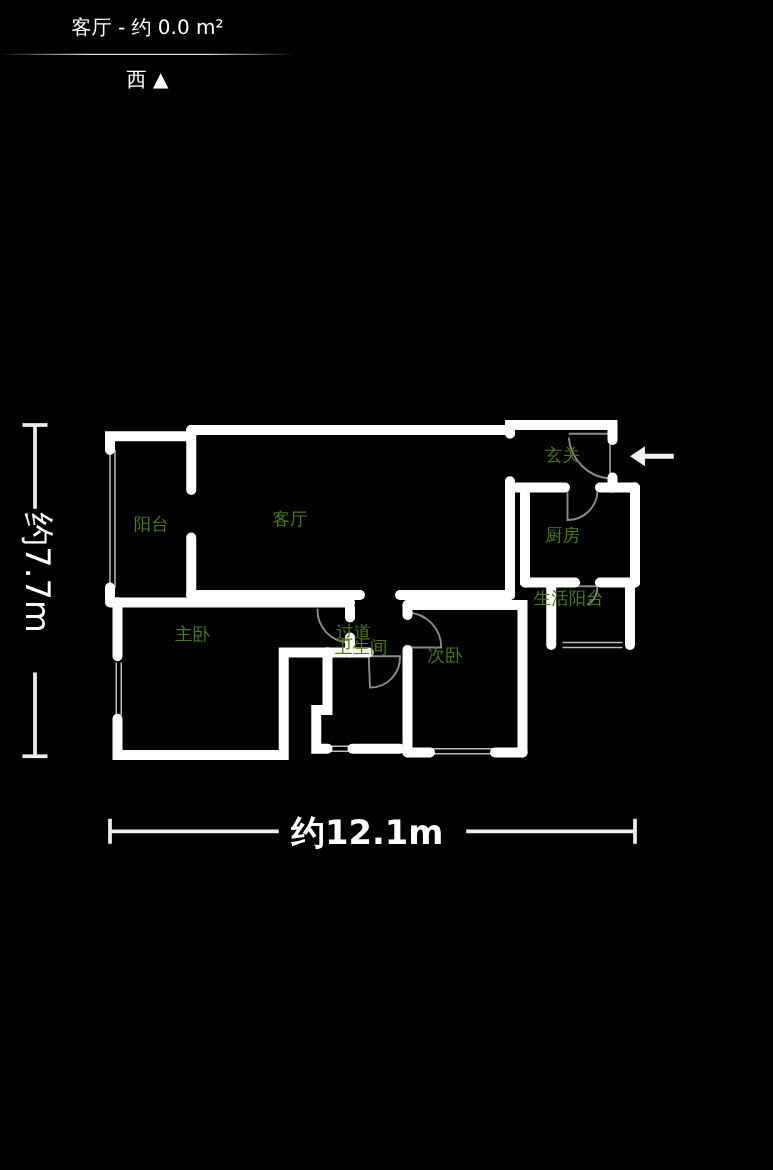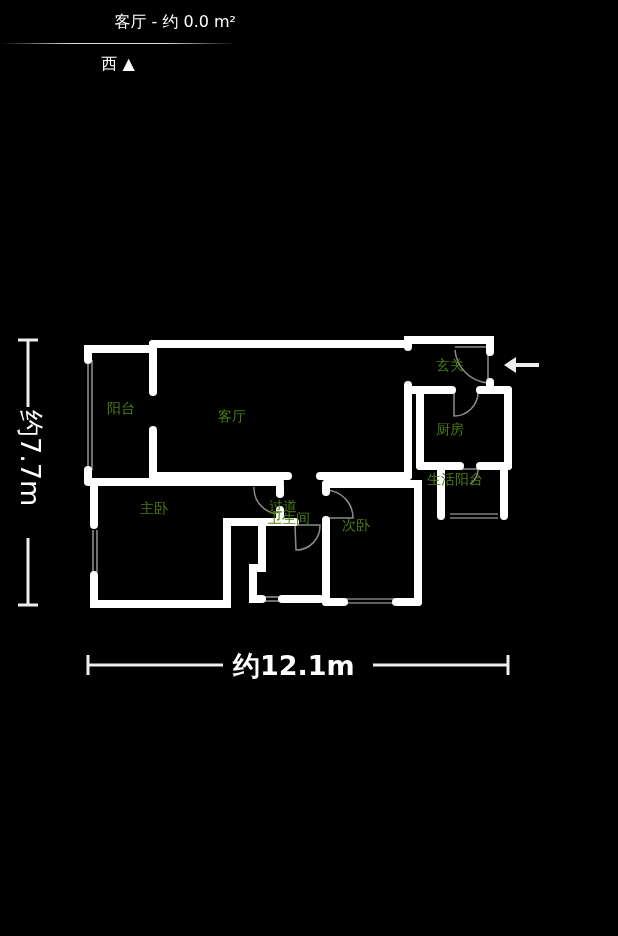--- a/index.html
+++ b/index.html
@@ -1,19 +1,19 @@
 <!DOCTYPE html>
 <html><head>
 <meta charset="utf-8">
 <style>
   html, body { margin:0; padding:0; background:#000; }
   body { width:618px; height:936px; position:relative; overflow:hidden;
          font-family:"DejaVu Sans","Liberation Sans",sans-serif; color:#fff; }
   .header { position:absolute; left:0; top:0; width:236px; }
-  .title { position:absolute; left:0; top:12px; width:236px; text-align:right;
+  .title { position:absolute; left:0; top:12px; width:236px; text-align:center;
            font-size:16px; color:#fff; }
   .divider { position:absolute; left:0; top:43px; width:236px; height:1px;
              background:linear-gradient(to right, rgba(255,255,255,0), #ddd 30%, #ddd 70%, rgba(255,255,255,0)); }
   .orient { position:absolute; left:0; top:54px; width:236px; text-align:center; font-size:16px; }
   .plan { position:absolute; left:0; top:0; width:618px; height:936px; }
   .room-label { position:absolute; font-size:14px; color:#4d7c0f; white-space:nowrap; line-height:1; }
   .dim-h { position:absolute; left:233px; top:648px; font-size:27px;font-weight:bold; }
   .dim-v { position:absolute; left:8px; top:410px; font-size:27px; transform-origin:left top;
            transform: translate(40px, 0) rotate(90deg); white-space:nowrap; }
 </style>
@@ -107,21 +107,21 @@
     <line x1="373" y1="665" x2="508" y2="665"></line>
     <line x1="88" y1="655" x2="88" y2="675"></line>
     <line x1="508" y1="655" x2="508" y2="675"></line>
     <line x1="28" y1="340" x2="28" y2="407"></line>
     <line x1="28" y1="538" x2="28" y2="605"></line>
     <line x1="18" y1="340" x2="38" y2="340"></line>
     <line x1="18" y1="605" x2="38" y2="605"></line>
   </g>
 </svg>
 
-<div class="room-label" style="left:107px;top:401px">阳台</div>
+<div class="room-label" style="left:107px;top:413px">阳台</div>
 <div class="room-label" style="left:218px;top:409px">客厅</div>
 <div class="room-label" style="left:436px;top:358px">玄关</div>
 <div class="room-label" style="left:436px;top:422px">厨房</div>
 <div class="room-label" style="left:427px;top:472px">生活阳台</div>
 <div class="room-label" style="left:140px;top:501px">主卧</div>
 <div class="room-label" style="left:269px;top:499px">过道</div>
 <div class="room-label" style="left:268px;top:511px">卫生间</div>
 <div class="room-label" style="left:342px;top:518px">次卧</div>
 
 <div class="dim-h">约12.1m</div>

